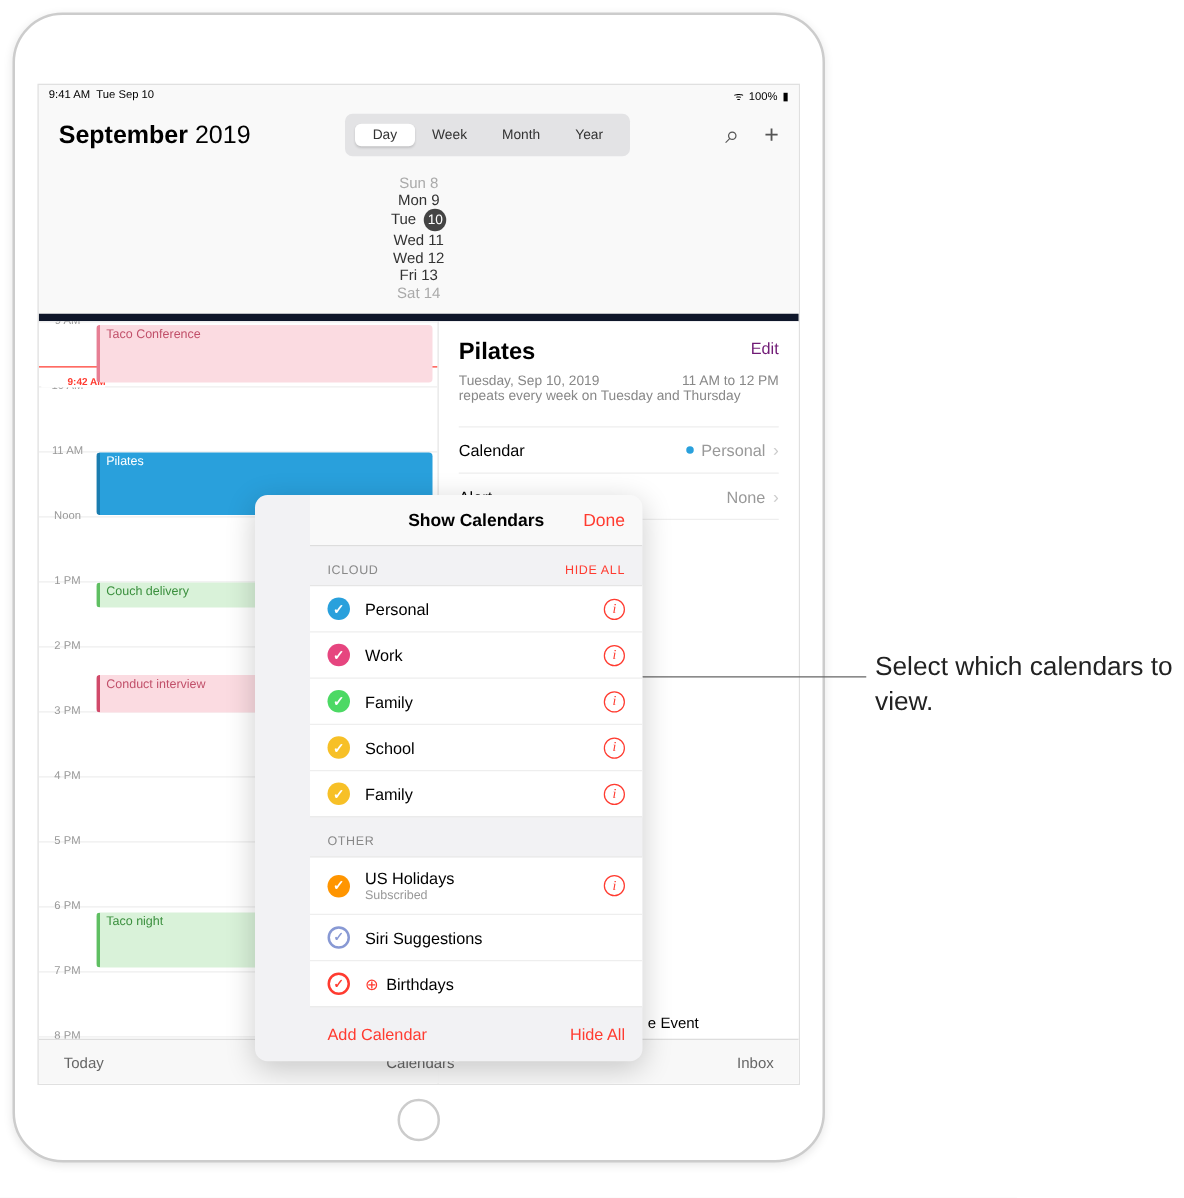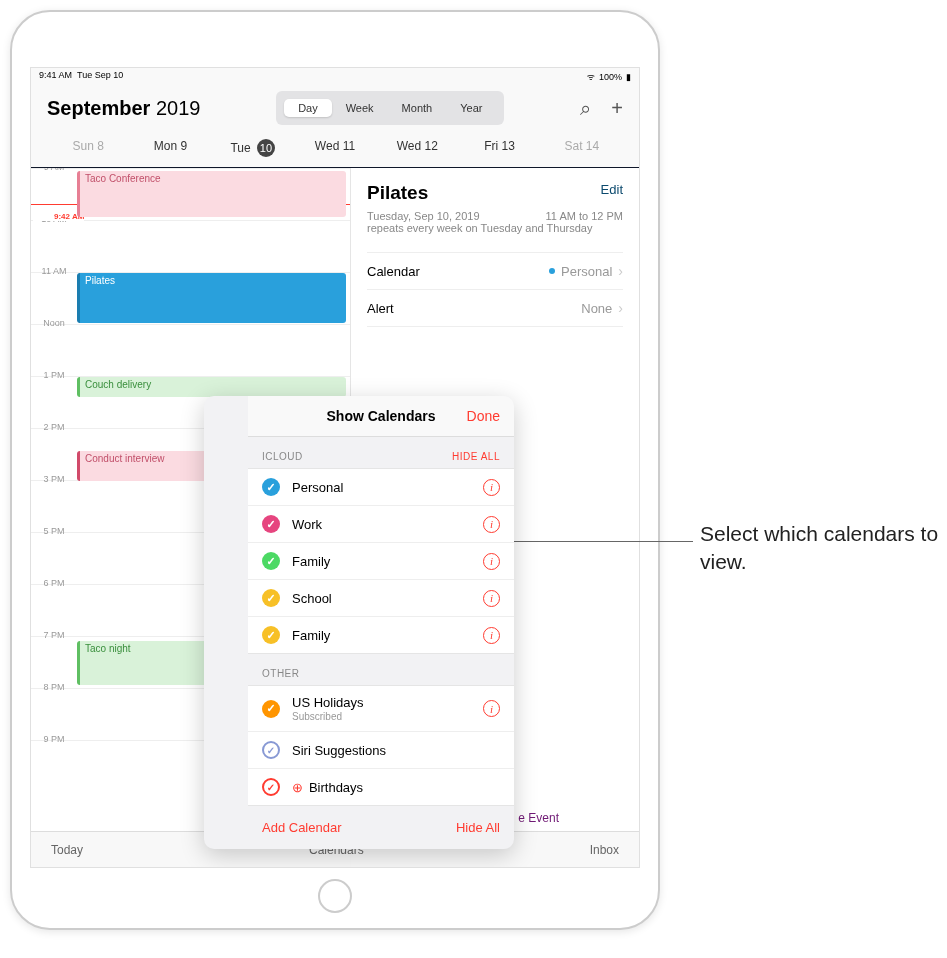--- a/index.html
+++ b/index.html
@@ -75,21 +75,22 @@
 }
 .seg-item.active { background: #fff; box-shadow: 0 1px 2px rgba(0,0,0,0.15); }
 .header-actions { display: flex; gap: 20px; font-size: 20px; color: #555; font-weight: 300;}
 .day-strip {
   display: flex;
   justify-content: space-between;
   padding: 8px 16px 10px;
   font-size: 12px;
   color: #333;
   background: #f9f9f9;
-  border-bottom: 1px solid #0f172a;
+  border-bottom: 6px solid #0f172a;
+  flex-direction: column;
 }
 .day-item { flex: 1; text-align: center; cursor: pointer; }
 .day-item.dim { color: #aaa; }
 .day-num-circle {
   display: inline-block;
   background: #444;
   color: #fff;
   border-radius: 50%;
   width: 18px;
   height: 18px;
@@ -144,21 +145,21 @@
   color: #ff3b30;
   background: #fff;
 }
 .detail {
   flex: 1;
   padding: 14px 16px;
   background: #fff;
 }
 .detail-head { display: flex; justify-content: space-between; align-items: flex-start; }
 .detail-title { font-size: 19px; font-weight: 600; }
-.edit-link { color: #0c4a6e; font-size: 13px; }
+.edit-link { color: #701a75; font-size: 13px; }
 .detail-sub { color: #888; font-size: 11px; margin-top: 6px; }
 .detail-sub-row { display: flex; justify-content: space-between; }
 .detail-rows { margin-top: 18px; border-top: 1px solid #eee; }
 .detail-row {
   display: flex;
   justify-content: space-between;
   align-items: center;
   padding: 10px 0;
   border-bottom: 1px solid #eee;
   font-size: 13px;
@@ -296,21 +297,21 @@
   width: 6px;
   height: 210px;
   border-right: 1px solid #666;
   border-top: 1px solid #666;
   border-bottom: 1px solid #666;
 }
 .delete-event {
   position: absolute;
   bottom: 42px;
   right: 80px;
-  color: #701a75;
+  color: #000000;
   font-size: 12px;
 }
 </style>
 </head>
 <body>
 
 <div class="ipad-frame">
   <div class="screen">
 
     <div class="status-bar">
@@ -365,20 +366,23 @@
             <div class="hour-label">Noon</div>
           </div>
           <div class="hour-row">
             <div class="hour-label">1 PM</div>
           </div>
           <div class="hour-row">
             <div class="hour-label">2 PM</div>
           </div>
           <div class="hour-row">
             <div class="hour-label">3 PM</div>
+          </div>
+          <div class="hour-row">
+            <div class="hour-label">4 PM</div>
           </div>
           <div class="hour-row">
             <div class="hour-label">5 PM</div>
           </div>
           <div class="hour-row">
             <div class="hour-label">6 PM</div>
           </div>
           <div class="hour-row">
             <div class="hour-label">7 PM</div>
           </div>

